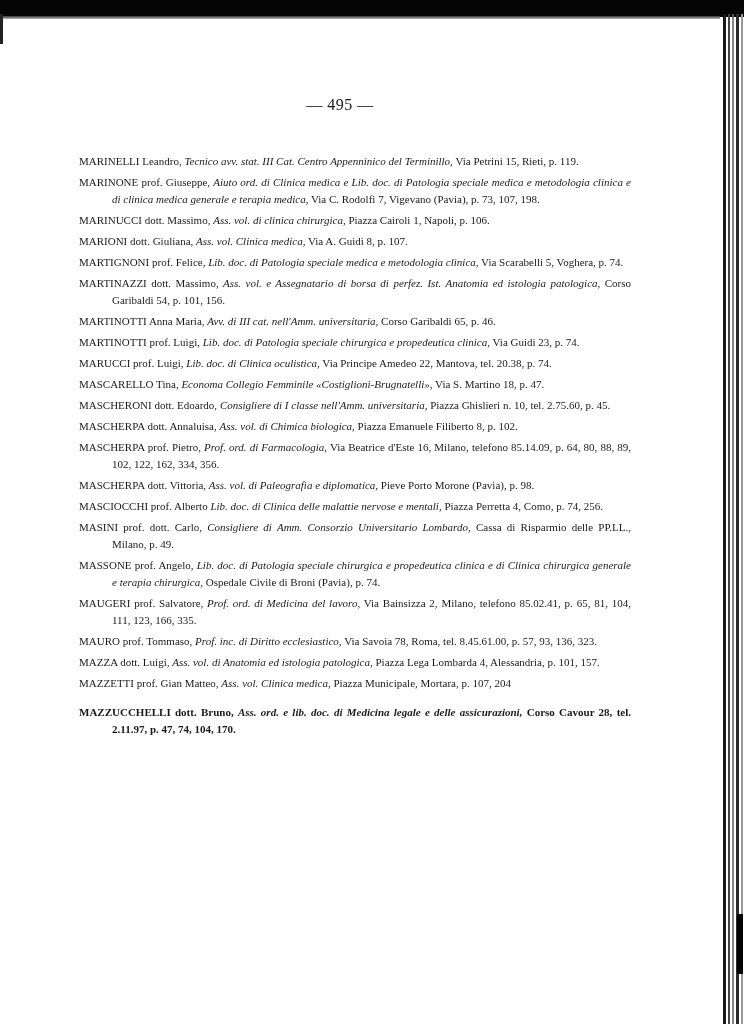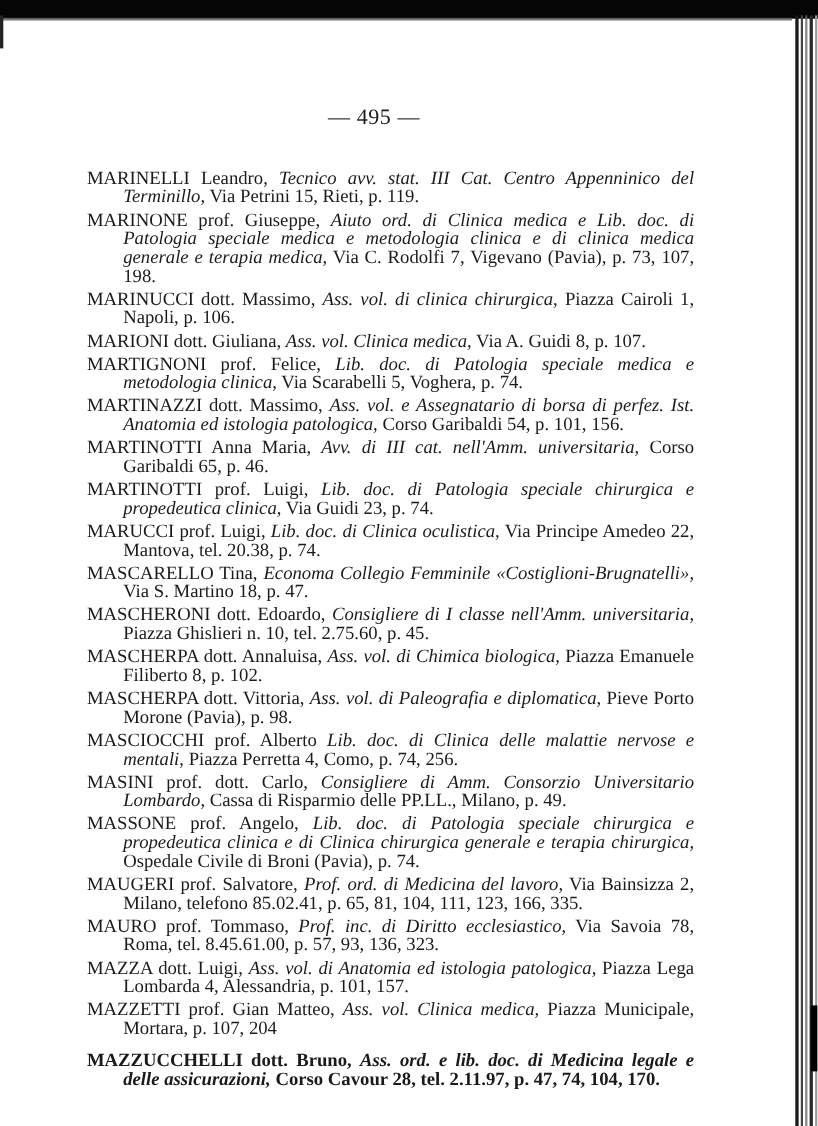--- a/index.html
+++ b/index.html
@@ -24,25 +24,25 @@
   }
   .binding .l1 { position:absolute; left:3px; top:0; width:3px; height:100%; background:#1a1a1a; }
   .binding .l2 { position:absolute; left:8px; top:0; width:2px; height:100%; background:#444; }
   .binding .l3 { position:absolute; left:12px; top:0; width:2px; height:100%; background:#666; opacity:.8; }
   .binding .l4 { position:absolute; left:16px; top:0; width:3px; height:100%; background:#2a2a2a; }
   .binding .l5 { position:absolute; left:21px; top:0; width:2px; height:100%; background:#999; }
   .binding .blot { position:absolute; left:17px; top:900px; width:6px; height:60px; background:#000; }
 
   .page-number {
     position: absolute; top: 96px; left: 0; width: 680px; text-align: center;
-    font-size: 20px; letter-spacing: 0.5px;
+    font-size: 16px; letter-spacing: 0.5px;
   }
   .entries {
     position: absolute; top: 153px; left: 79px; width: 552px;
-    font-size: 17px; line-height: 17px;
+    font-size: 11px; line-height: 17px;
   }
   .entry {
     padding-left: 33px; text-indent: -33px; margin-bottom: 4px;
     text-align: justify;
   }
   .entry .nm { letter-spacing: 0; }
   .entry .ti { font-style: italic; }
 </style>
 </head>
 <body>
@@ -67,20 +67,21 @@
     <p class="entry" style="margin: 0px 0px 4px;"><span class="nm">MARINUCCI</span><span> dott. Massimo, </span><span class="ti">Ass. vol. di clinica chirurgica,</span><span> Piazza Cairoli 1, Napoli, p. 106.</span></p>
     <p class="entry" style="margin: 0px 0px 4px;"><span class="nm">MARIONI</span><span> dott. Giuliana, </span><span class="ti">Ass. vol. Clinica medica,</span><span> Via A. Guidi 8, p. 107.</span></p>
     <p class="entry" style="margin: 0px 0px 4px;"><span class="nm">MARTIGNONI</span><span> prof. Felice, </span><span class="ti">Lib. doc. di Patologia speciale medica e metodologia clinica,</span><span> Via Scarabelli 5, Voghera, p. 74.</span></p>
     <p class="entry" style="margin: 0px 0px 4px;"><span class="nm">MARTINAZZI</span><span> dott. Massimo, </span><span class="ti">Ass. vol. e Assegnatario di borsa di perfez. Ist. Anatomia ed istologia patologica,</span><span> Corso Garibaldi 54, p. 101, 156.</span></p>
     <p class="entry" style="margin: 0px 0px 4px;"><span class="nm">MARTINOTTI</span><span> Anna Maria, </span><span class="ti">Avv. di III cat. nell'Amm. universitaria,</span><span> Corso Garibaldi 65, p. 46.</span></p>
     <p class="entry" style="margin: 0px 0px 4px;"><span class="nm">MARTINOTTI</span><span> prof. Luigi, </span><span class="ti">Lib. doc. di Patologia speciale chirurgica e propedeutica clinica,</span><span> Via Guidi 23, p. 74.</span></p>
     <p class="entry" style="margin: 0px 0px 4px;"><span class="nm">MARUCCI</span><span> prof. Luigi, </span><span class="ti">Lib. doc. di Clinica oculistica,</span><span> Via Principe Amedeo 22, Mantova, tel. 20.38, p. 74.</span></p>
     <p class="entry" style="margin: 0px 0px 4px;"><span class="nm">MASCARELLO</span><span> Tina, </span><span class="ti">Economa Collegio Femminile «Costiglioni-Brugnatelli»,</span><span> Via S. Martino 18, p. 47.</span></p>
     <p class="entry" style="margin: 0px 0px 4px;"><span class="nm">MASCHERONI</span><span> dott. Edoardo, </span><span class="ti">Consigliere di I classe nell'Amm. universitaria,</span><span> Piazza Ghislieri n. 10, tel. 2.75.60, p. 45.</span></p>
     <p class="entry" style="margin: 0px 0px 4px;"><span class="nm">MASCHERPA</span><span> dott. Annaluisa, </span><span class="ti">Ass. vol. di Chimica biologica,</span><span> Piazza Emanuele Filiberto 8, p. 102.</span></p>
+    <p class="entry" style="margin: 0px 0px 4px;"><span class="nm">MASCHERPA</span><span> prof. Pietro, </span><span class="ti">Prof. ord. di Farmacologia,</span><span> Via Beatrice d'Este 16, Milano, telefono 85.14.09, p. 64, 80, 88, 89, 102, 122, 162, 334, 356.</span></p>
     <p class="entry" style="margin: 0px 0px 4px;"><span class="nm">MASCHERPA</span><span> dott. Vittoria, </span><span class="ti">Ass. vol. di Paleografia e diplomatica,</span><span> Pieve Porto Morone (Pavia), p. 98.</span></p>
     <p class="entry" style="margin: 0px 0px 4px;"><span class="nm">MASCIOCCHI</span><span> prof. Alberto </span><span class="ti">Lib. doc. di Clinica delle malattie nervose e mentali,</span><span> Piazza Perretta 4, Como, p. 74, 256.</span></p>
     <p class="entry" style="margin: 0px 0px 4px;"><span class="nm">MASINI</span><span> prof. dott. Carlo, </span><span class="ti">Consigliere di Amm. Consorzio Universitario Lombardo,</span><span> Cassa di Risparmio delle PP.LL., Milano, p. 49.</span></p>
     <p class="entry" style="margin: 0px 0px 4px;"><span class="nm">MASSONE</span><span> prof. Angelo, </span><span class="ti">Lib. doc. di Patologia speciale chirurgica e propedeutica clinica e di Clinica chirurgica generale e terapia chirurgica,</span><span> Ospedale Civile di Broni (Pavia), p. 74.</span></p>
     <p class="entry" style="margin: 0px 0px 4px;"><span class="nm">MAUGERI</span><span> prof. Salvatore, </span><span class="ti">Prof. ord. di Medicina del lavoro,</span><span> Via Bainsizza 2, Milano, telefono 85.02.41, p. 65, 81, 104, 111, 123, 166, 335.</span></p>
     <p class="entry" style="margin: 0px 0px 4px;"><span class="nm">MAURO</span><span> prof. Tommaso, </span><span class="ti">Prof. inc. di Diritto ecclesiastico,</span><span> Via Savoia 78, Roma, tel. 8.45.61.00, p. 57, 93, 136, 323.</span></p>
     <p class="entry" style="margin: 0px 0px 4px;"><span class="nm">MAZZA</span><span> dott. Luigi, </span><span class="ti">Ass. vol. di Anatomia ed istologia patologica,</span><span> Piazza Lega Lombarda 4, Alessandria, p. 101, 157.</span></p>
     <p class="entry" style="margin: 0px 0px 4px;"><span class="nm">MAZZETTI</span><span> prof. Gian Matteo, </span><span class="ti">Ass. vol. Clinica medica,</span><span> Piazza Municipale, Mortara, p. 107, 204</span></p>
     <p class="entry" style="margin: 12px 0px 4px; font-weight: bold;"><span class="nm">MAZZUCCHELLI</span><span> dott. Bruno, </span><span class="ti">Ass. ord. e lib. doc. di Medicina legale e delle assicurazioni,</span><span> Corso Cavour 28, tel. 2.11.97, p. 47, 74, 104, 170.</span></p>
   </div>

